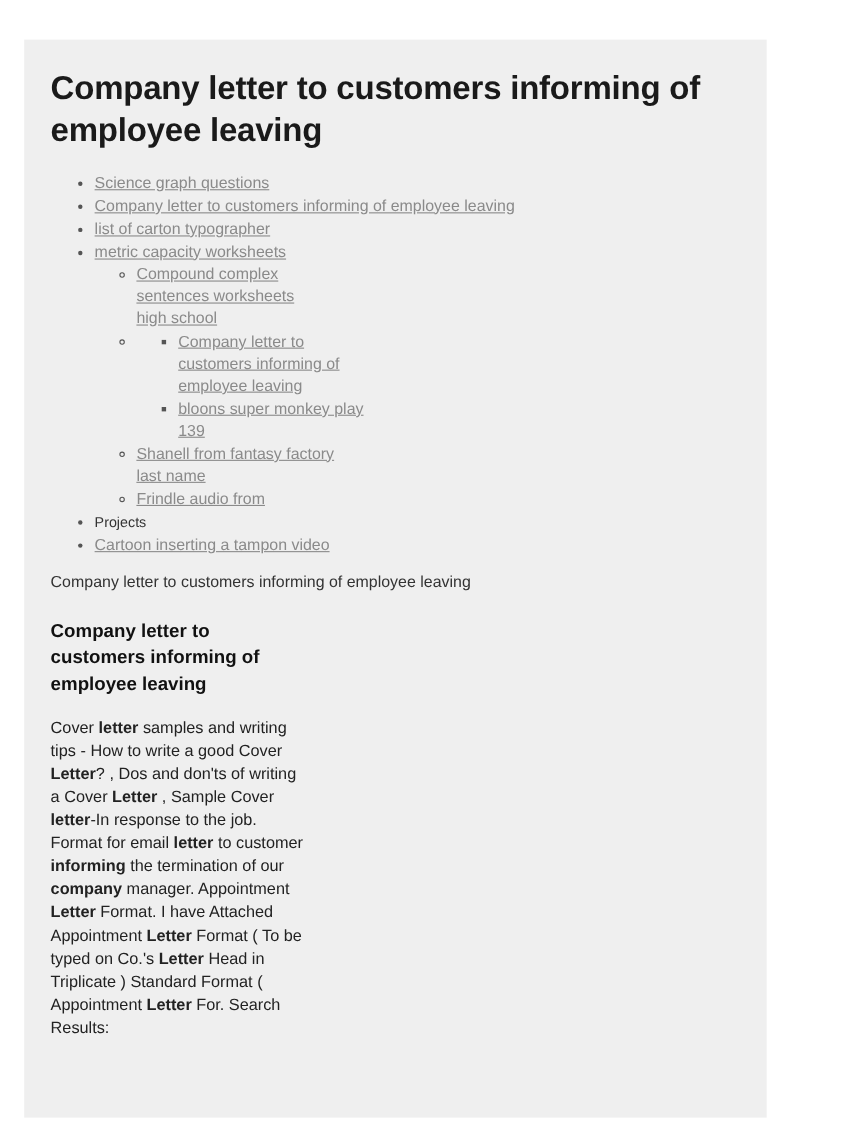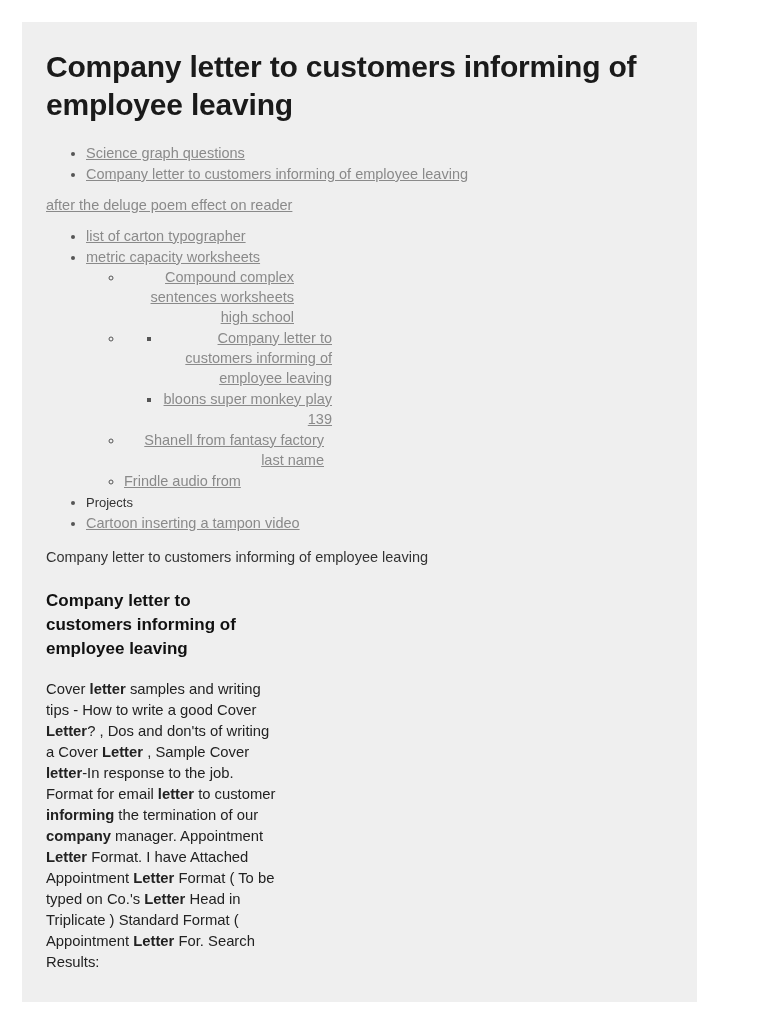--- a/index.html
+++ b/index.html
@@ -9,21 +9,21 @@
   }
   body {
     width: 770px;
     height: 1024px;
     font-family: "Liberation Sans", sans-serif;
     -webkit-font-smoothing: antialiased;
   }
   .page {
     position: absolute;
     left: 22px;
-    top: 22px;
+    top: 36px;
     width: 675px;
     height: 980px;
     background: #efefef;
     overflow: hidden;
   }
   .inner {
     padding: 20px 24px 0 24px;
   }
   h1.doc-title {
     font-size: 30px;
@@ -52,21 +52,20 @@
     color: #555;
     font-size: 14.5px;
     line-height: 1.38;
     margin: 0 0 1px 0;
   }
   a.link {
     color: #8a8a8a;
     text-decoration: underline;
     font-size: 14.5px;
     line-height: 1.38;
-    text-align: right;
   }
   .plain-item {
     color: #333;
     font-size: 13px;
   }
   .narrow {
     display: inline-block;
     max-width: 170px;
     vertical-align: top;
   }
@@ -119,23 +118,20 @@
 
     <ul class="lvl1">
       <li>
         <a class="link" href="#">Science graph questions</a>
       </li>
       <li>
         <a class="link" href="#">Company letter to customers informing of employee leaving</a>
       </li>
     </ul>
 
-    <p class="standalone-link">
-      <a href="#">after the deluge poem effect on reader</a>
-    </p>
 
     <ul class="lvl1">
       <li>
         <a class="link" href="#">list of carton typographer</a>
       </li>
       <li>
         <a class="link" href="#">metric capacity worksheets</a>
         <ul class="lvl2">
           <li>
             <a class="link narrow" href="#">Compound complex sentences worksheets high school</a>

